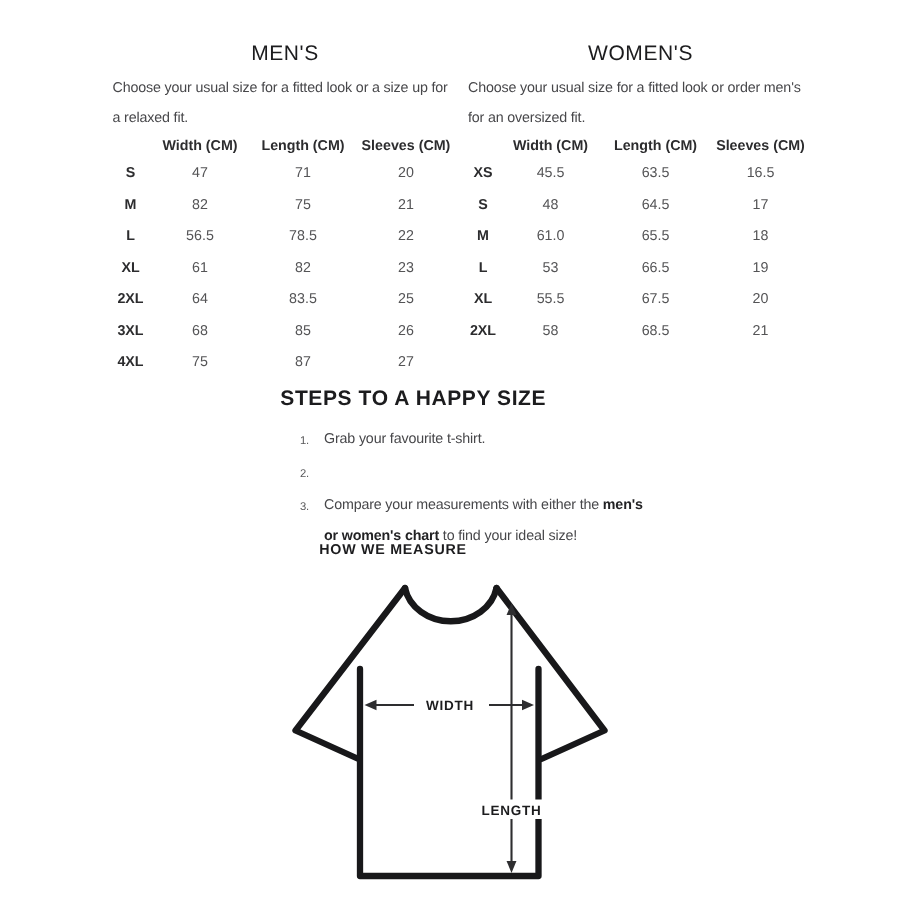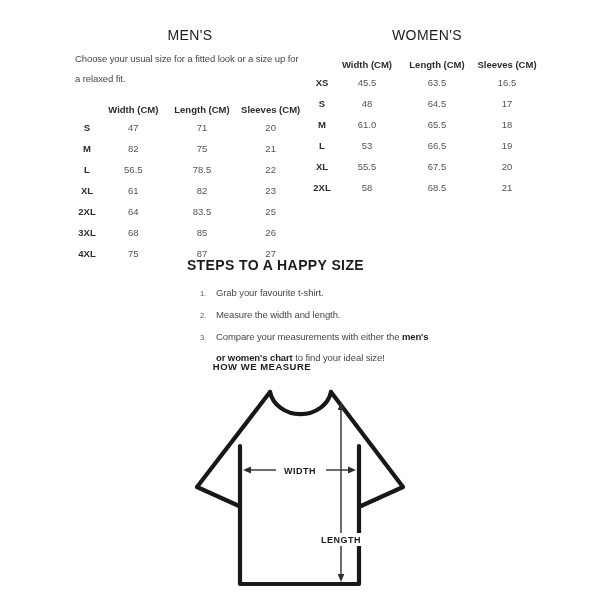--- a/index.html
+++ b/index.html
@@ -12,21 +12,21 @@
   }
   section{position:absolute;}
   .col{width:230px; top:20px;}
   .col.mens{left:75px;}
   .col.womens{left:312px;}
   .col h2{
     margin:6px 0 0; font-size:14px; line-height:18px; text-align:center;
     color:var(--heading); letter-spacing:.4px; font-weight:normal;
   }
   .desc{margin:5px 0 0; font-size:9.5px; line-height:20px; letter-spacing:-.1px; color:var(--body);}
-  table{border-collapse:collapse; table-layout:fixed; width:100%; margin-top:12px;}
+  table{border-collapse:collapse; table-layout:fixed; width:100%; margin-top:0;}
   .col.mens col.c-size{width:24px;} .col.womens col.c-size{width:20px;}
   th,td{padding:0; text-align:center; font-weight:normal;}
   thead tr{height:16px;}
   thead th{font-size:9.5px; font-weight:bold; color:#2c2c2e;}
   tbody tr{height:21px;}
   tbody td{font-size:9.5px; color:#545456;}
   tbody td.size{font-weight:bold; color:#2c2c2e;}
   .steps{left:0; top:252px; width:551px;}
   .steps h2{
     margin:4px 0 0; font-size:14px; line-height:18px; text-align:center;
@@ -117,20 +117,21 @@
             <td>75</td>
             <td>87</td>
             <td>27</td>
           </tr>
         </tbody>
     </table>
   </section>
 
   <section class="col womens">
     <h2>WOMEN'S</h2>
+    <p class="desc">Choose your usual size for a fitted look or order men's for an oversized fit.</p>
     <table>
       <colgroup>
           <col class="c-size">
           <col>
           <col>
           <col>
         </colgroup>
       <thead>
         <tr>
           <th class="size"></th>
@@ -182,21 +183,20 @@
 
   <section class="steps">
     <h2>STEPS TO A HAPPY SIZE</h2>
     <ol>
       <li>
         <span class="num">1.</span>
         <span class="txt"><span>Grab your favourite t-shirt.</span><b></b><span></span></span>
       </li>
       <li>
         <span class="num">2.</span>
-        <span class="txt"><span>Measure the width and length.</span><b></b><span></span></span>
       </li>
       <li>
         <span class="num">3.</span>
         <span class="txt"><span>Compare your measurements with either the </span><b>men's or women's chart</b><span> to find your ideal size!</span></span>
       </li>
     </ol>
   </section>
 
   <section class="measure">
     <h2>HOW WE MEASURE</h2>

